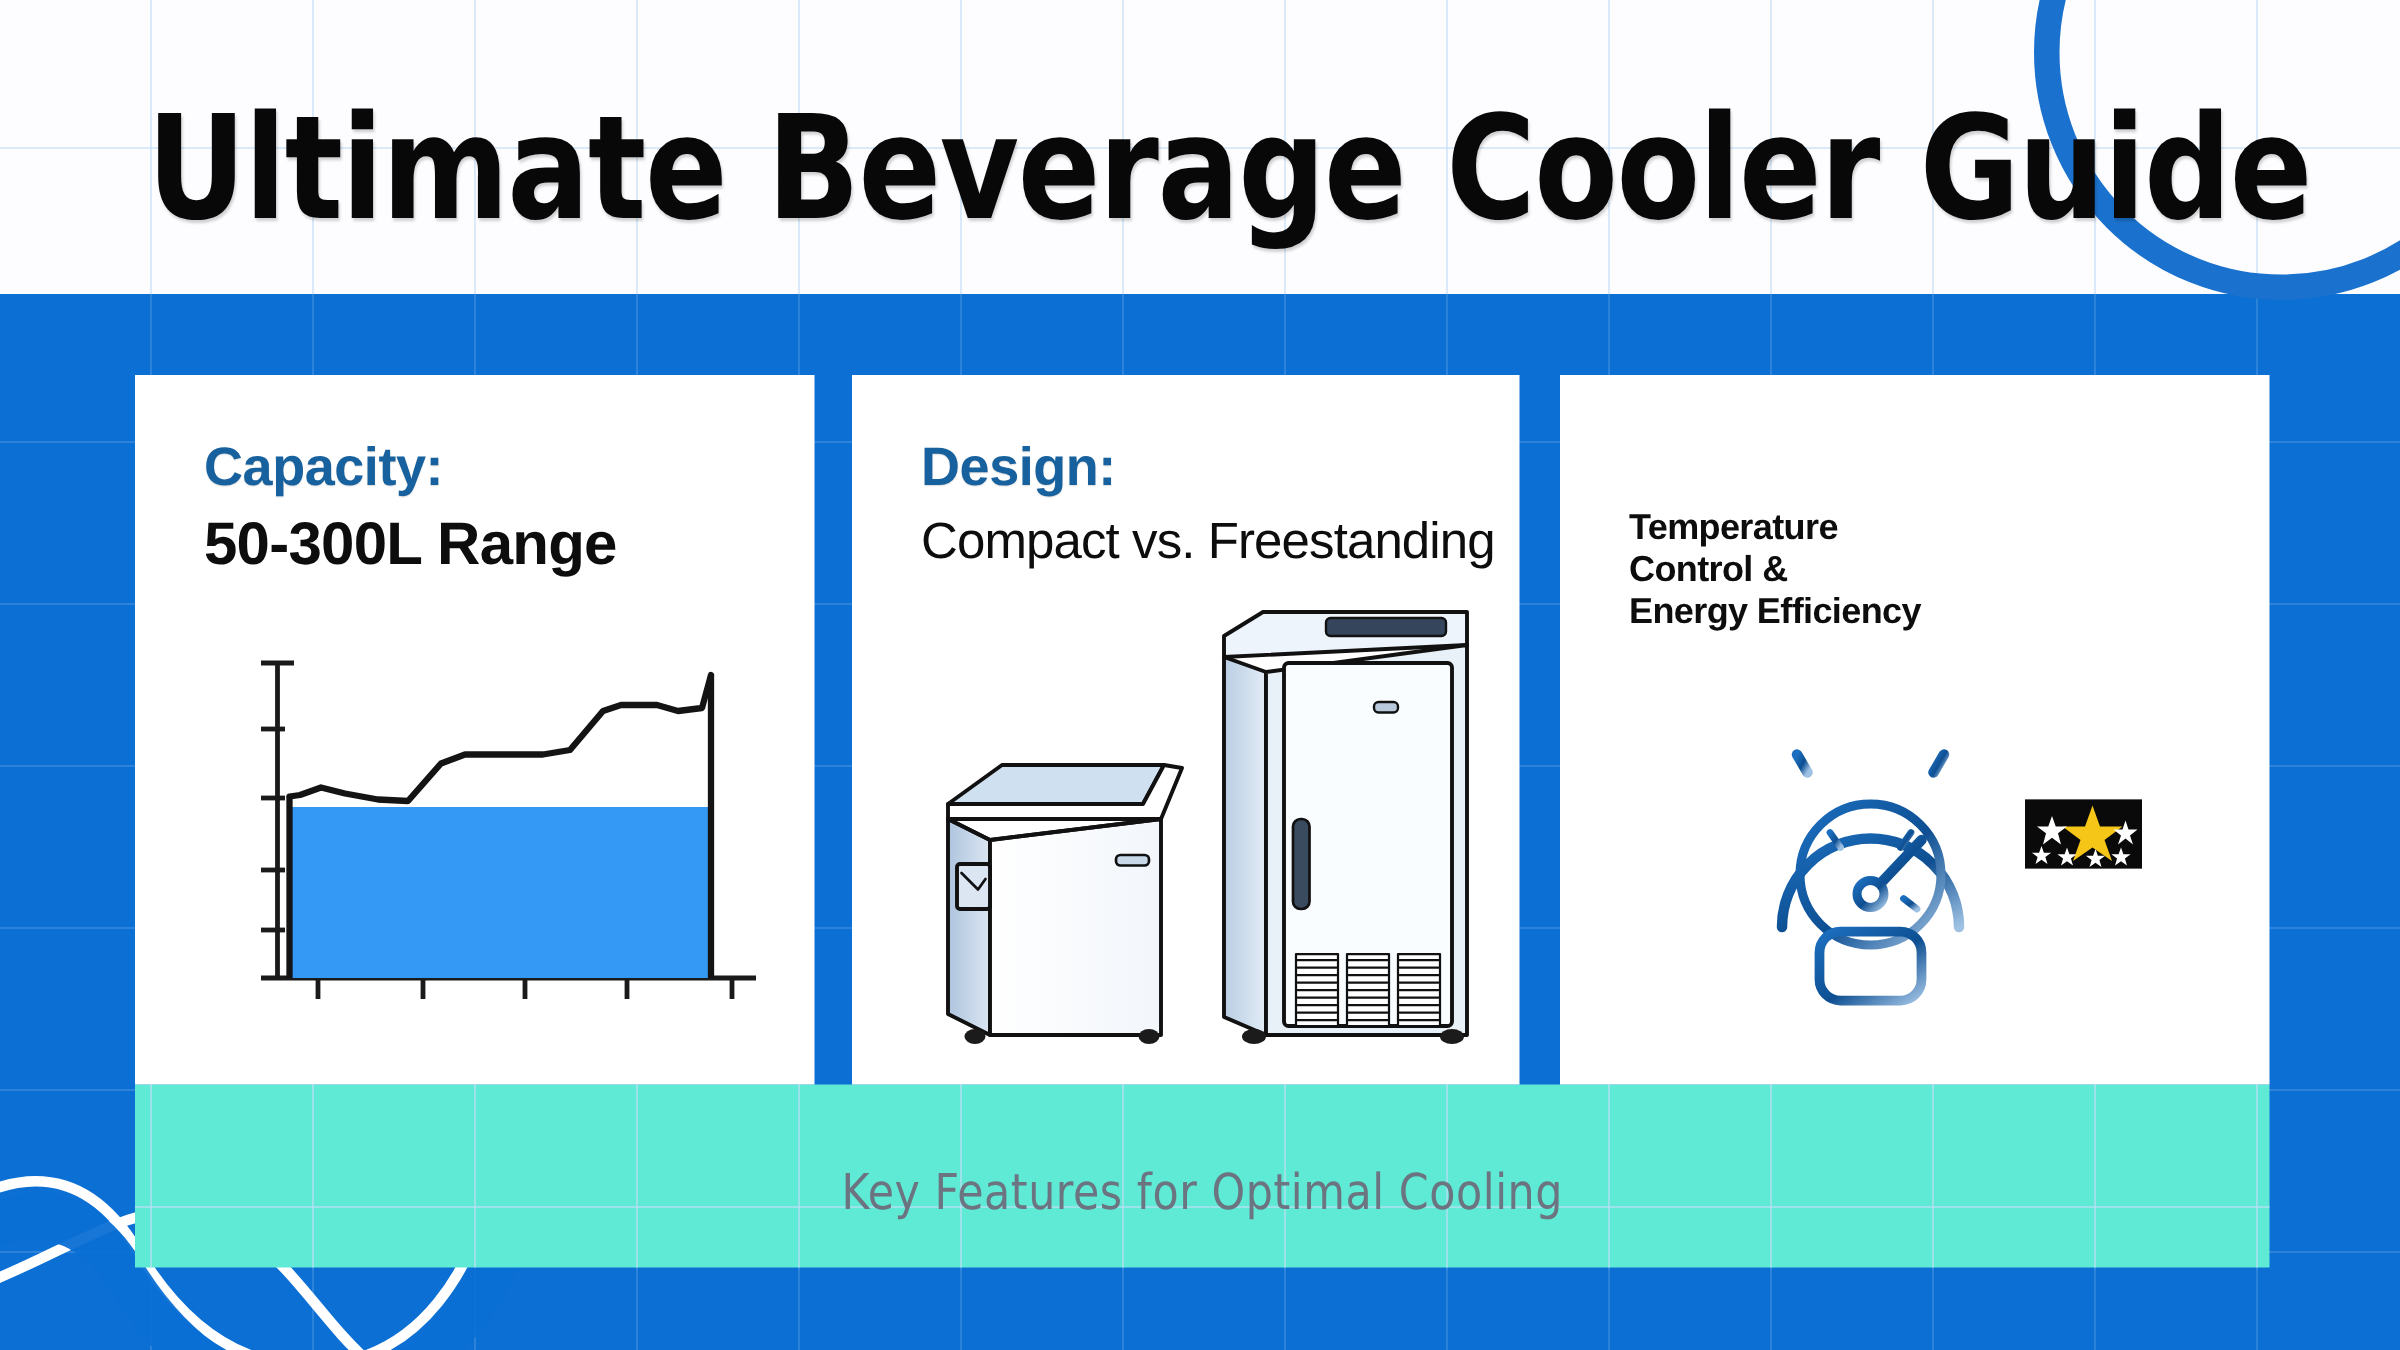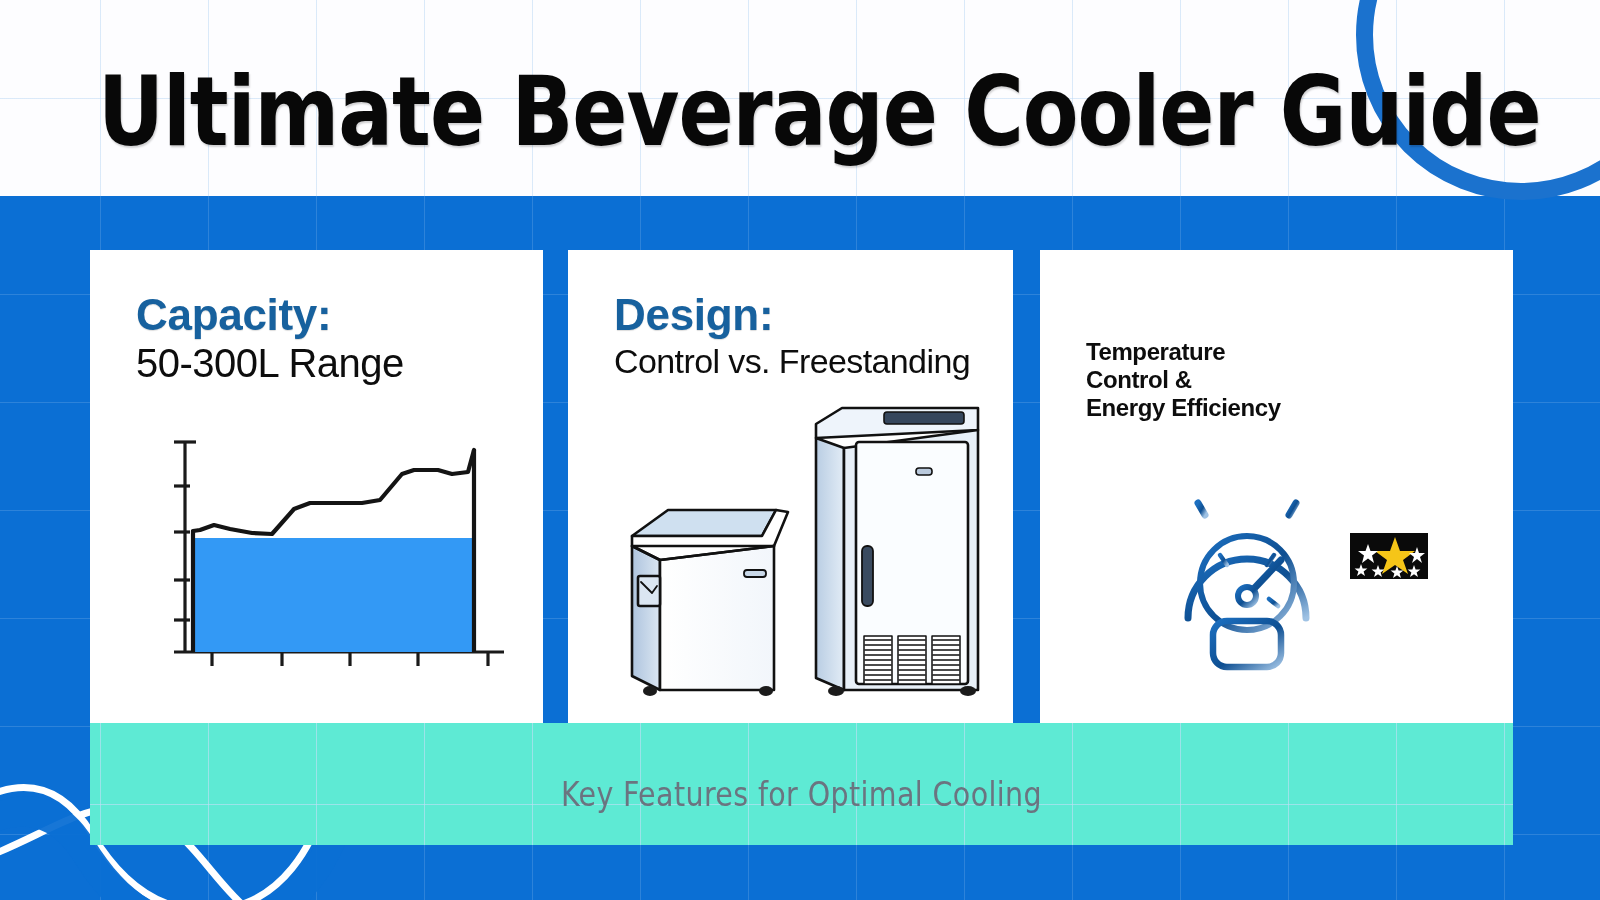--- a/index.html
+++ b/index.html
@@ -84,31 +84,31 @@
   }
 
   
   .card { position:absolute; top:250px; height:473px; background:#ffffff; overflow:hidden; }
   #card-0 { left:90px;   width:453px; }
   #card-1 { left:568px;  width:445px; }
   #card-2 { left:1040px; width:473px; }
 
   .card-kicker {
     position:absolute; left:46px; top:40px;
-    font-size:44px; font-weight:bold; color:#17619E;
+    font-size:36px; font-weight:bold; color:#17619E;
     letter-spacing:-.3px;
     text-shadow:0 1px 1px rgba(0,0,0,.14);
   }
   .card-sub {
     position:absolute; left:46px;
     font-size:37px; color:#0d0d0d;
     line-height:1.17;
     letter-spacing:-.5px;
   }
-  #c0-sub { top:90px; font-weight:normal; font-size:40px; }
+  #c0-sub { top:90px; font-weight:bold; font-size:40px; }
   #c1-sub { top:92px; font-weight:400; font-size:34px; white-space:nowrap; letter-spacing:-.6px; }
   #c2-sub { top:88px; font-weight:600; font-size:24px; letter-spacing:-.4px; }
 
   .art { position:absolute; }
 
   
   .star-badge {
     position:absolute; left:310px; top:283px;
     width:78px; height:46px; background:#0a0a0a; overflow:hidden;
   }
@@ -170,21 +170,21 @@
       <polyline points="41,97 48,96 62,91 78,95 100,99 120,100 142,75 158,69 198,69 210,69 216,68
                         228,66 250,40 262,36 286,36 300,40 316,38 322,16" fill="none" stroke="#141414" stroke-width="4.2" stroke-linejoin="round" stroke-linecap="round"></polyline>
 
       <line x1="41" y1="97" x2="41" y2="218" stroke="#141414" stroke-width="4.2"></line>
       <line x1="322" y1="16" x2="322" y2="218" stroke="#141414" stroke-width="4.2"></line>
     </svg>
   </div>
 
   <div class="card" id="card-1">
     <div class="card-kicker">Design:</div>
-    <div class="card-sub" id="c1-sub">Control vs. Freestanding</div>
+    <div class="card-sub" id="c1-sub">Compact vs. Freestanding</div>
 
     <svg class="art" style="left:48px; top:140px;" width="400" height="310" viewBox="0 0 400 310">
       <defs>
         <linearGradient id="sideShade" x1="0" y1="0" x2="1" y2="0">
           <stop offset="0%" stop-color="#aec4de"></stop>
           <stop offset="100%" stop-color="#dbe6f2"></stop>
         </linearGradient>
         <linearGradient id="frontShade" x1="0" y1="0" x2="1" y2="0">
           <stop offset="0%" stop-color="#ffffff"></stop>
           <stop offset="100%" stop-color="#f2f6fb"></stop>

